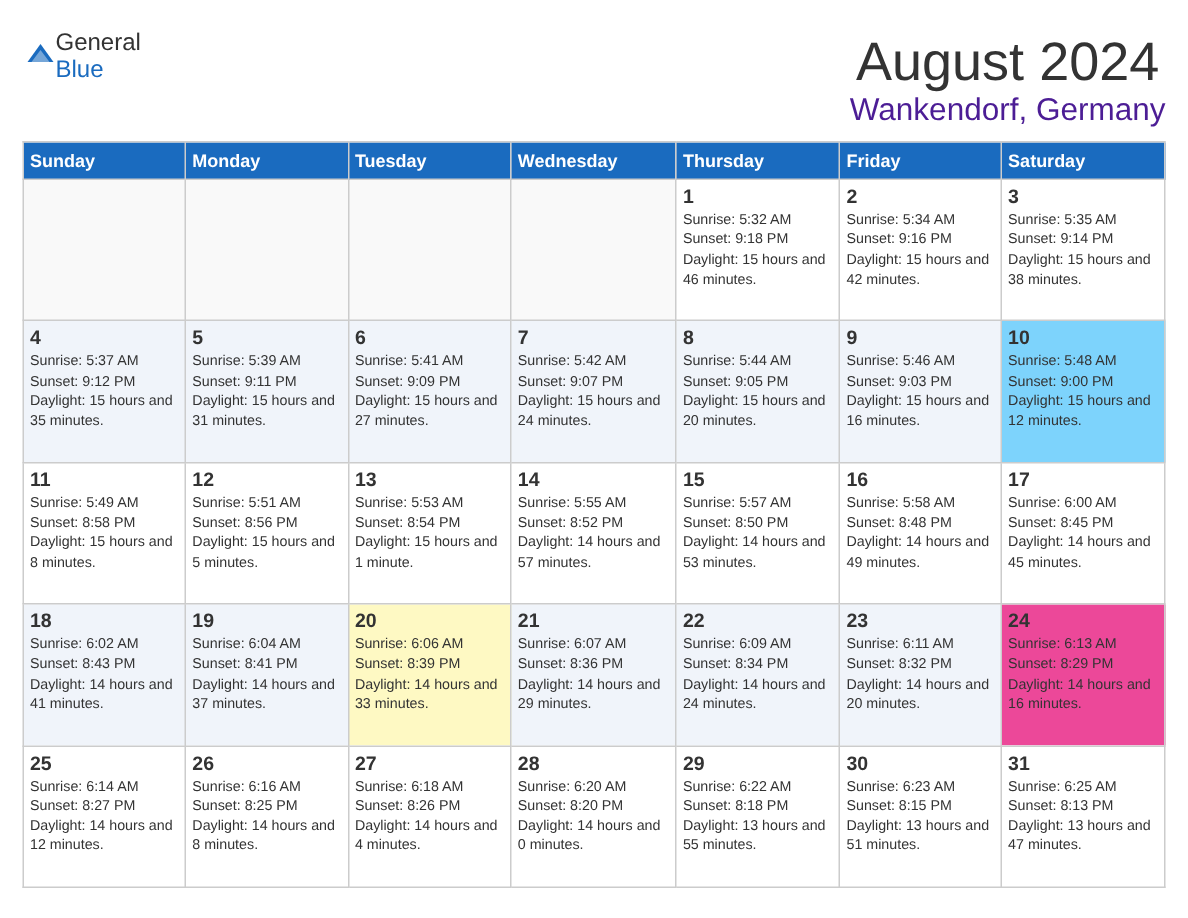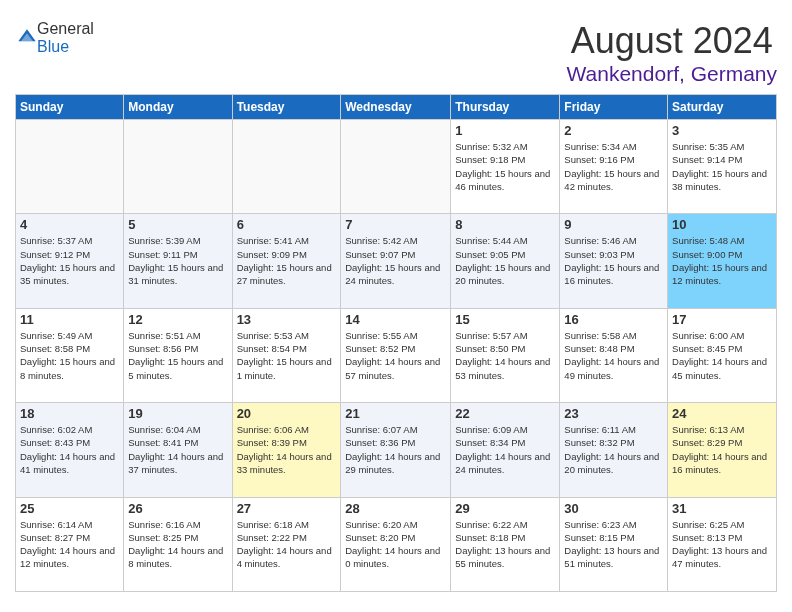--- a/index.html
+++ b/index.html
@@ -226,21 +226,21 @@
             <div class="day-info">Sunrise: 6:09 AM
 Sunset: 8:34 PM
 Daylight: 14 hours and 24 minutes.</div>
           </td>
           <td style="background: rgb(240, 244, 250);">
             <div class="day-num">23</div>
             <div class="day-info">Sunrise: 6:11 AM
 Sunset: 8:32 PM
 Daylight: 14 hours and 20 minutes.</div>
           </td>
-          <td style="background: #fef9c3; margin-left: 12px;">
+          <td style="background: #ec4899; margin-left: 12px;">
             <div class="day-num">24</div>
             <div class="day-info">Sunrise: 6:13 AM
 Sunset: 8:29 PM
 Daylight: 14 hours and 16 minutes.</div>
           </td>
         </tr>
         <tr>
           <td>
             <div class="day-num">25</div>
             <div class="day-info">Sunrise: 6:14 AM
@@ -249,21 +249,21 @@
           </td>
           <td>
             <div class="day-num">26</div>
             <div class="day-info">Sunrise: 6:16 AM
 Sunset: 8:25 PM
 Daylight: 14 hours and 8 minutes.</div>
           </td>
           <td>
             <div class="day-num">27</div>
             <div class="day-info">Sunrise: 6:18 AM
-Sunset: 2:22 PM
+Sunset: 8:26 PM
 Daylight: 14 hours and 4 minutes.</div>
           </td>
           <td>
             <div class="day-num">28</div>
             <div class="day-info">Sunrise: 6:20 AM
 Sunset: 8:20 PM
 Daylight: 14 hours and 0 minutes.</div>
           </td>
           <td>
             <div class="day-num">29</div>

